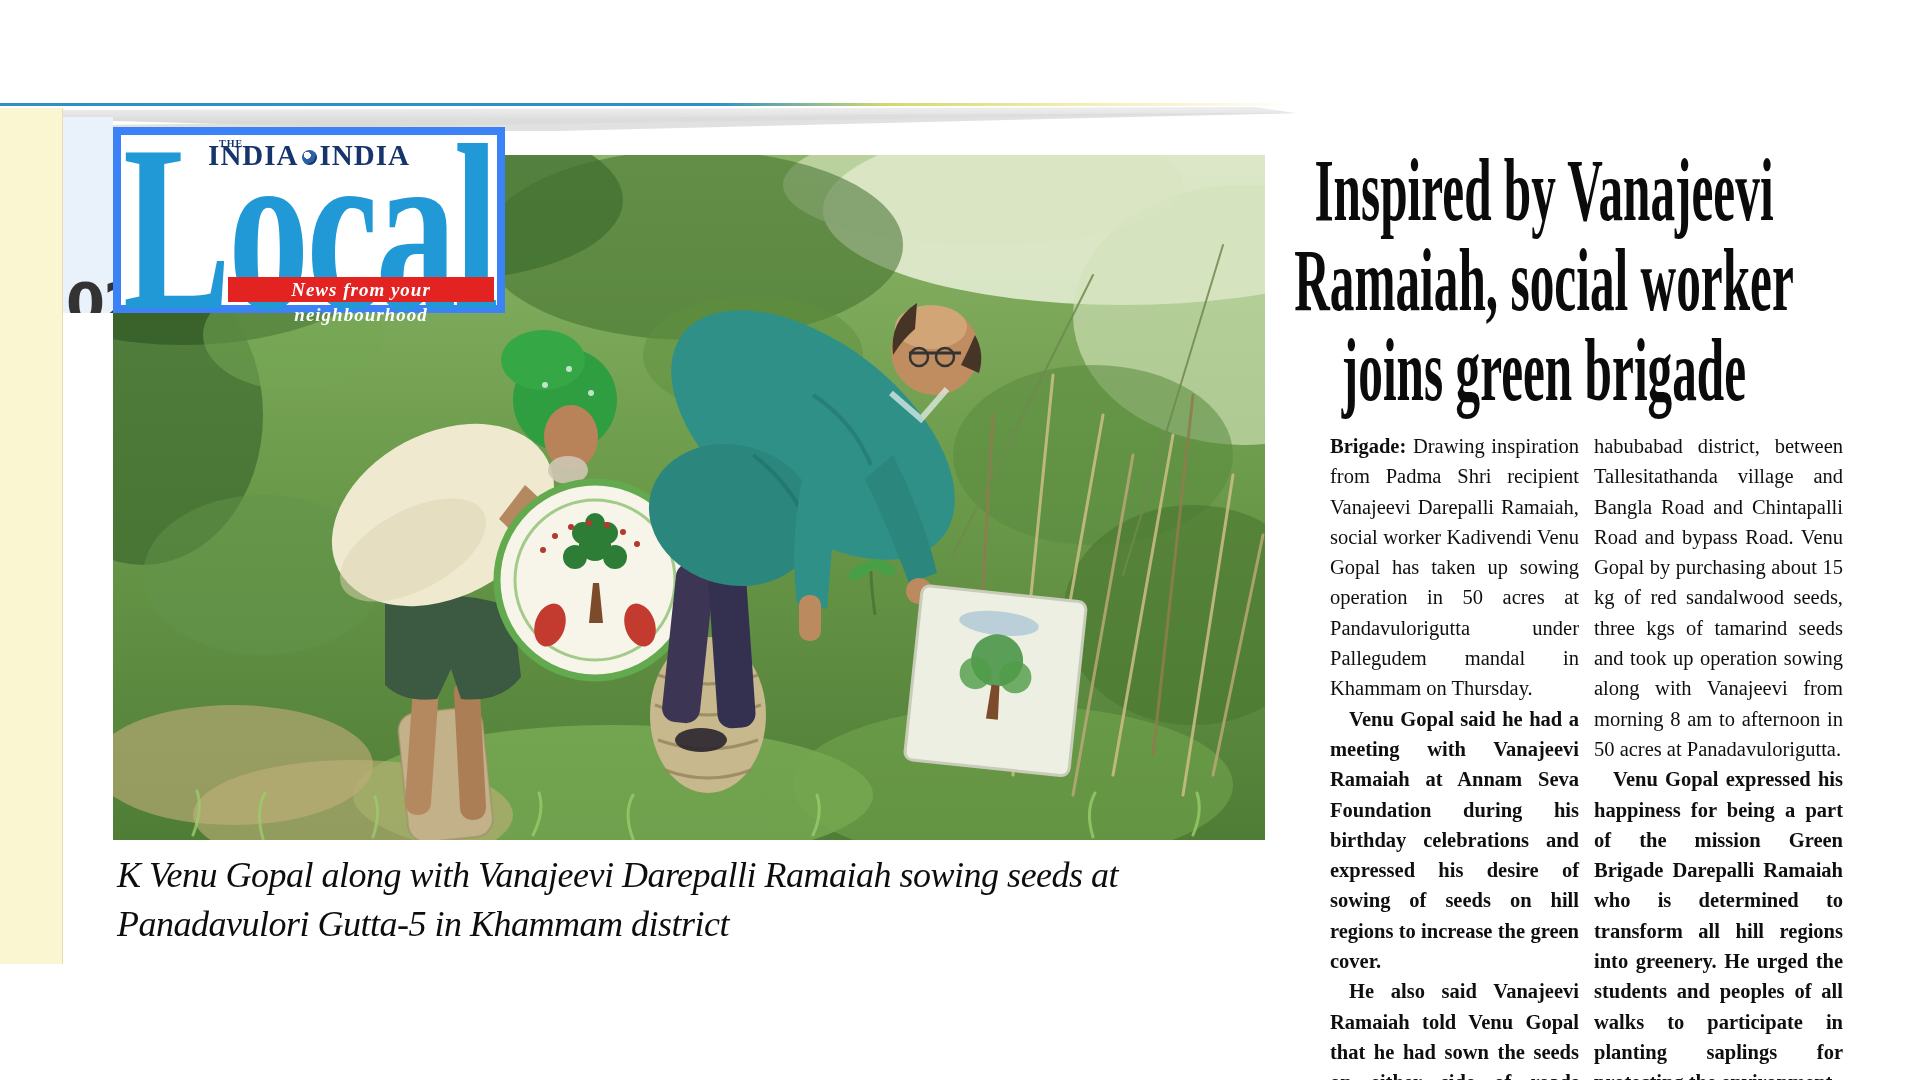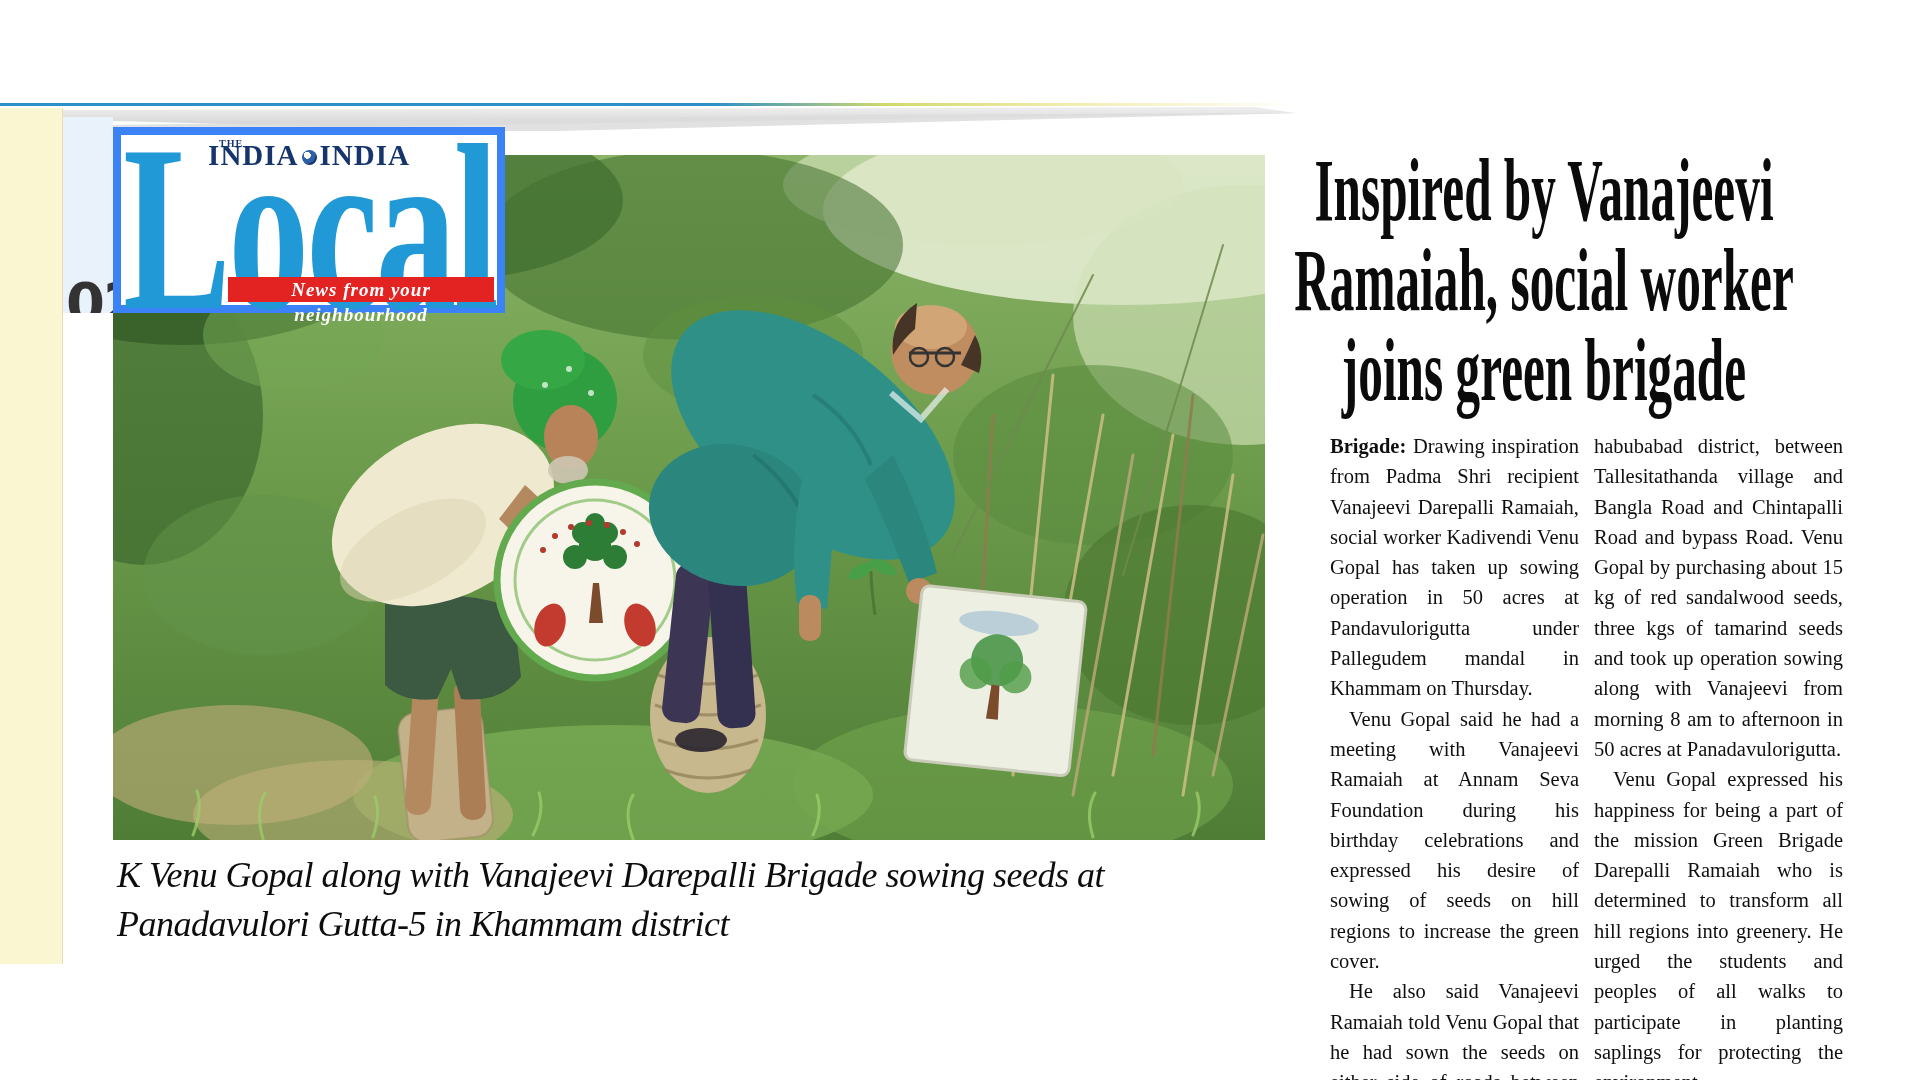--- a/index.html
+++ b/index.html
@@ -51,21 +51,21 @@
   
   .headline-wrap{position:absolute;left:1266px;top:146px;width:556px;height:285px;}
   .headline{position:absolute;left:50%;top:0;width:1000px;margin-left:-500px;
     transform:scaleX(0.56);transform-origin:center top;text-align:center;
     font-weight:bold;font-size:88px;line-height:90px;color:#0b0b0b;}
   .headline .line{display:block;}
   
   .article-body{position:absolute;left:1330px;top:431px;width:514px;display:flex;gap:15px;z-index:2;}
   .body-col{width:249px;font-size:20.5px;line-height:30.3px;text-align:justify;color:#0f0f0f;}
   .body-col p{margin:0;}
-  .body-col p + p{text-indent:19px;}
+  .body-col p + p{text-indent:19px;font-weight:bold;}
   .lead{font-weight:bold;}
 </style>
 </head>
 <body>
 
 <div class="topline"></div>
 <div class="swoosh1"></div>
 <div class="swoosh2"></div>
 
 <div class="strip-yellow"></div>
@@ -228,21 +228,21 @@
         <path d="M520 684 q-10 -26 0 -44"></path>
     <path d="M700 680 q10 -22 4 -40"></path>
         <path d="M980 682 q-8 -26 2 -44"></path>
     <path d="M1080 680 q10 -24 4 -42"></path>
         <path d="M260 682 q8 -24 2 -40"></path>
   </g>
 </svg>
 </div>
 
 <div class="caption">
-    <span class="line">K Venu Gopal along with Vanajeevi Darepalli Brigade sowing seeds at</span>
+    <span class="line">K Venu Gopal along with Vanajeevi Darepalli Ramaiah sowing seeds at</span>
     <span class="line">Panadavulori Gutta-5 in Khammam district</span>
   </div>
 
 <div class="headline-wrap">
   <div class="headline">
       <span class="line">Inspired by Vanajeevi</span>
       <span class="line">Ramaiah, social worker</span>
       <span class="line">joins green brigade</span>
     </div>
 </div>

